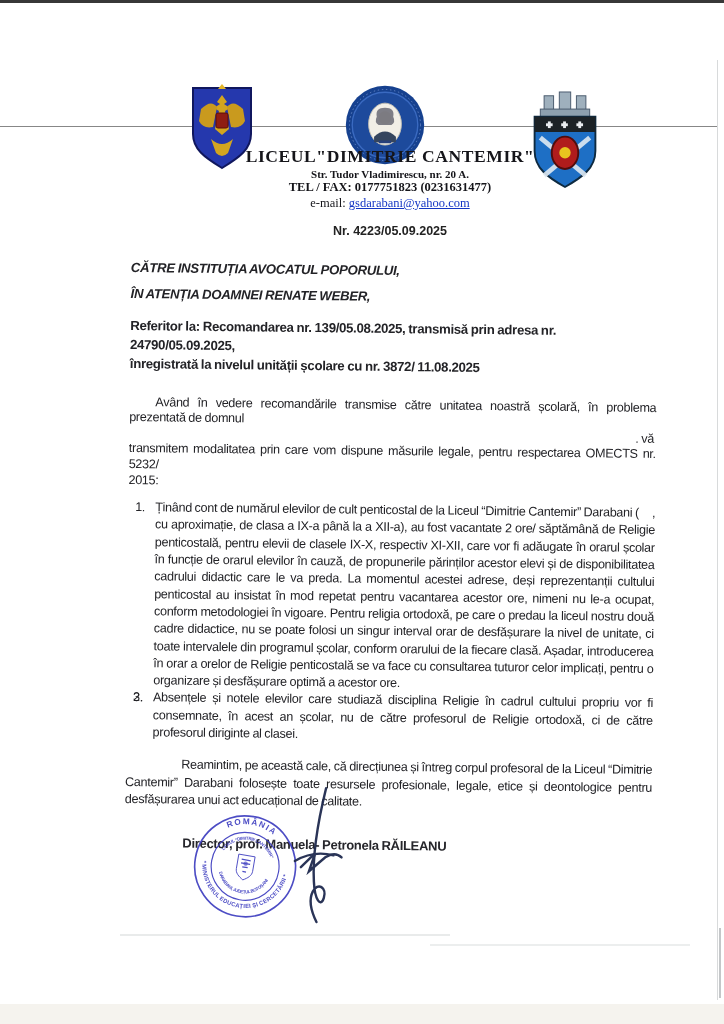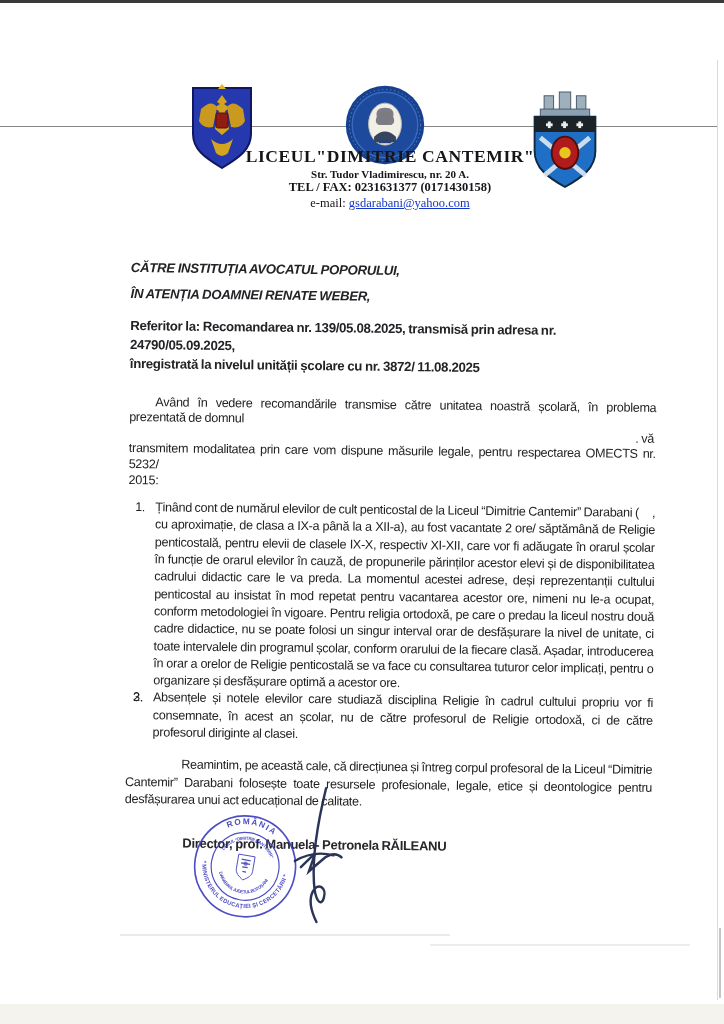--- a/index.html
+++ b/index.html
@@ -107,25 +107,26 @@
     </g>
     <path d="M14,52 L62,92" stroke="#dfe9f2" stroke-width="5" opacity=".9"></path>
     <path d="M66,52 L18,92" stroke="#dfe9f2" stroke-width="5" opacity=".9"></path>
     <ellipse cx="40" cy="68" rx="14" ry="17" fill="#b01c1c" stroke="#4f0d0d" stroke-width="2"></ellipse>
     <circle cx="40" cy="68" r="6" fill="#e8c51f"></circle>
   </svg>
 
   <div class="head-text">
     <div class="school-name">LICEUL"DIMITRIE CANTEMIR"</div>
     <div class="addr-line">Str. Tudor Vladimirescu, nr. 20 A.</div>
-    <div class="phone-line">TEL / FAX: 0231631377 (0171430158)</div>
+    <div class="phone-line">TEL / FAX: 0177751823 (0231631477)</div>
     <div class="email-line">
       <span>e-mail:</span>
       <span class="email-link">gsdarabani@yahoo.com</span>
     </div>
+    <div class="reg-number">Nr. 4223/05.09.2025</div>
   </div>
 
   <div class="content">
     <div class="rec rec1">CĂTRE INSTITUȚIA AVOCATUL POPORULUI,</div>
     <div class="rec rec2">ÎN ATENȚIA DOAMNEI RENATE WEBER,</div>
 
     <div class="subject">
       <div>Referitor la: Recomandarea nr. 139/05.08.2025, transmisă prin adresa nr. 24790/05.09.2025,</div>
       <div>înregistrată la nivelul unității școlare cu nr. 3872/ 11.08.2025</div>
     </div>

